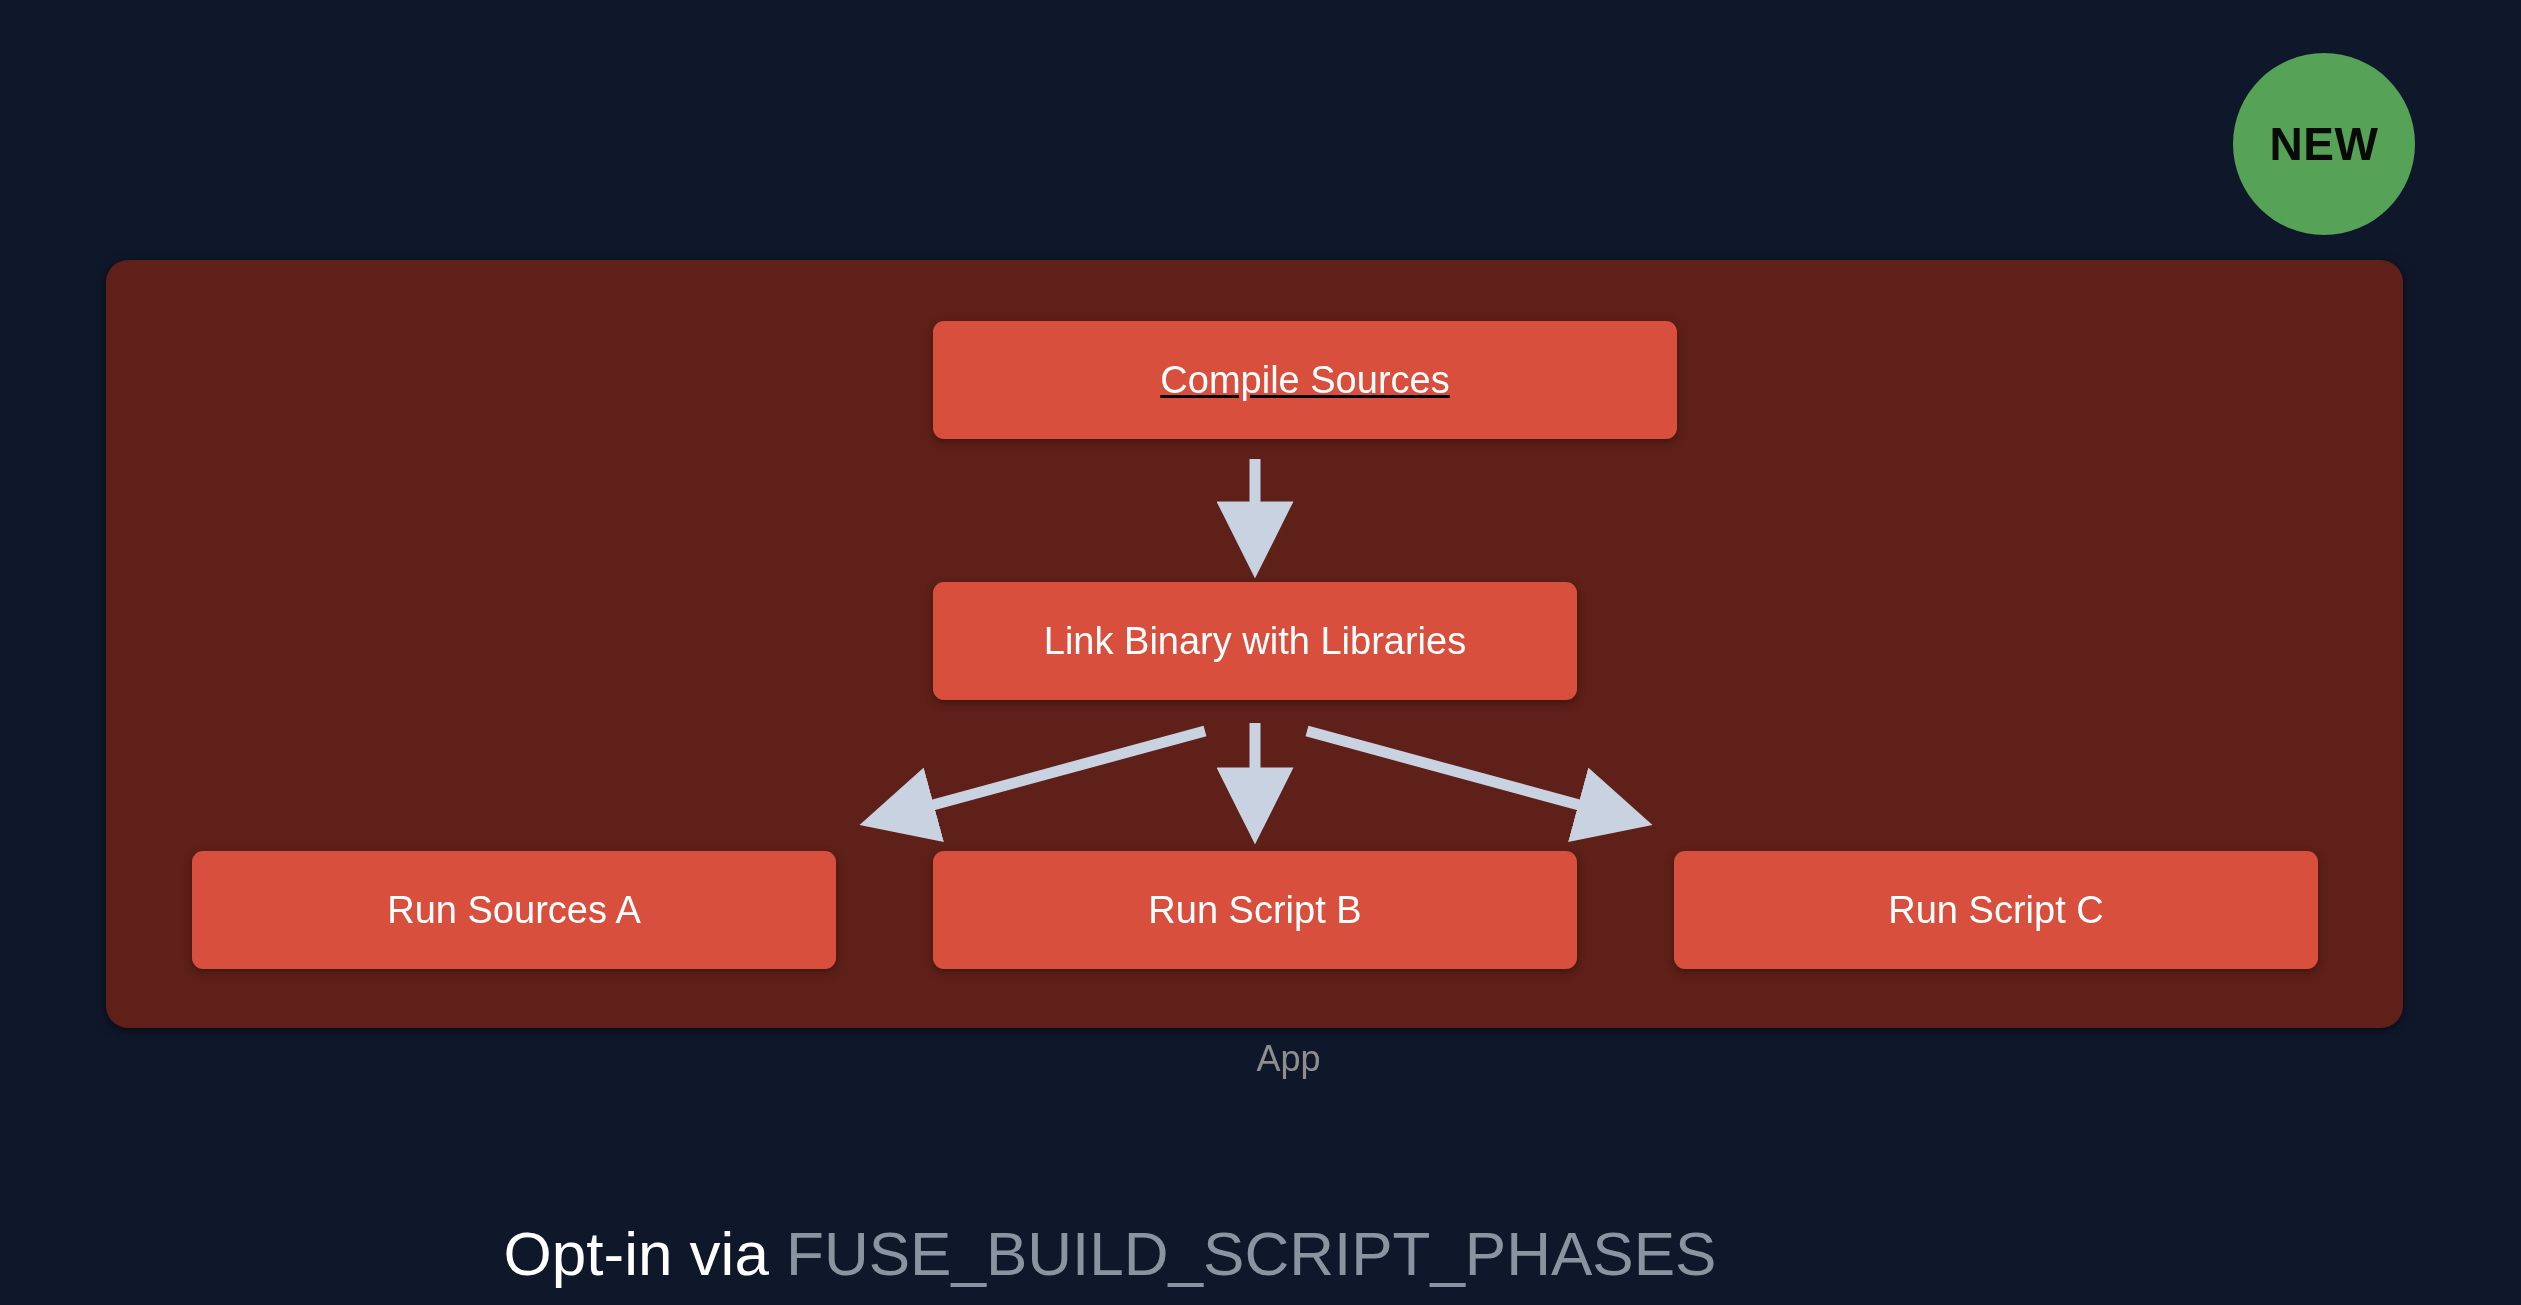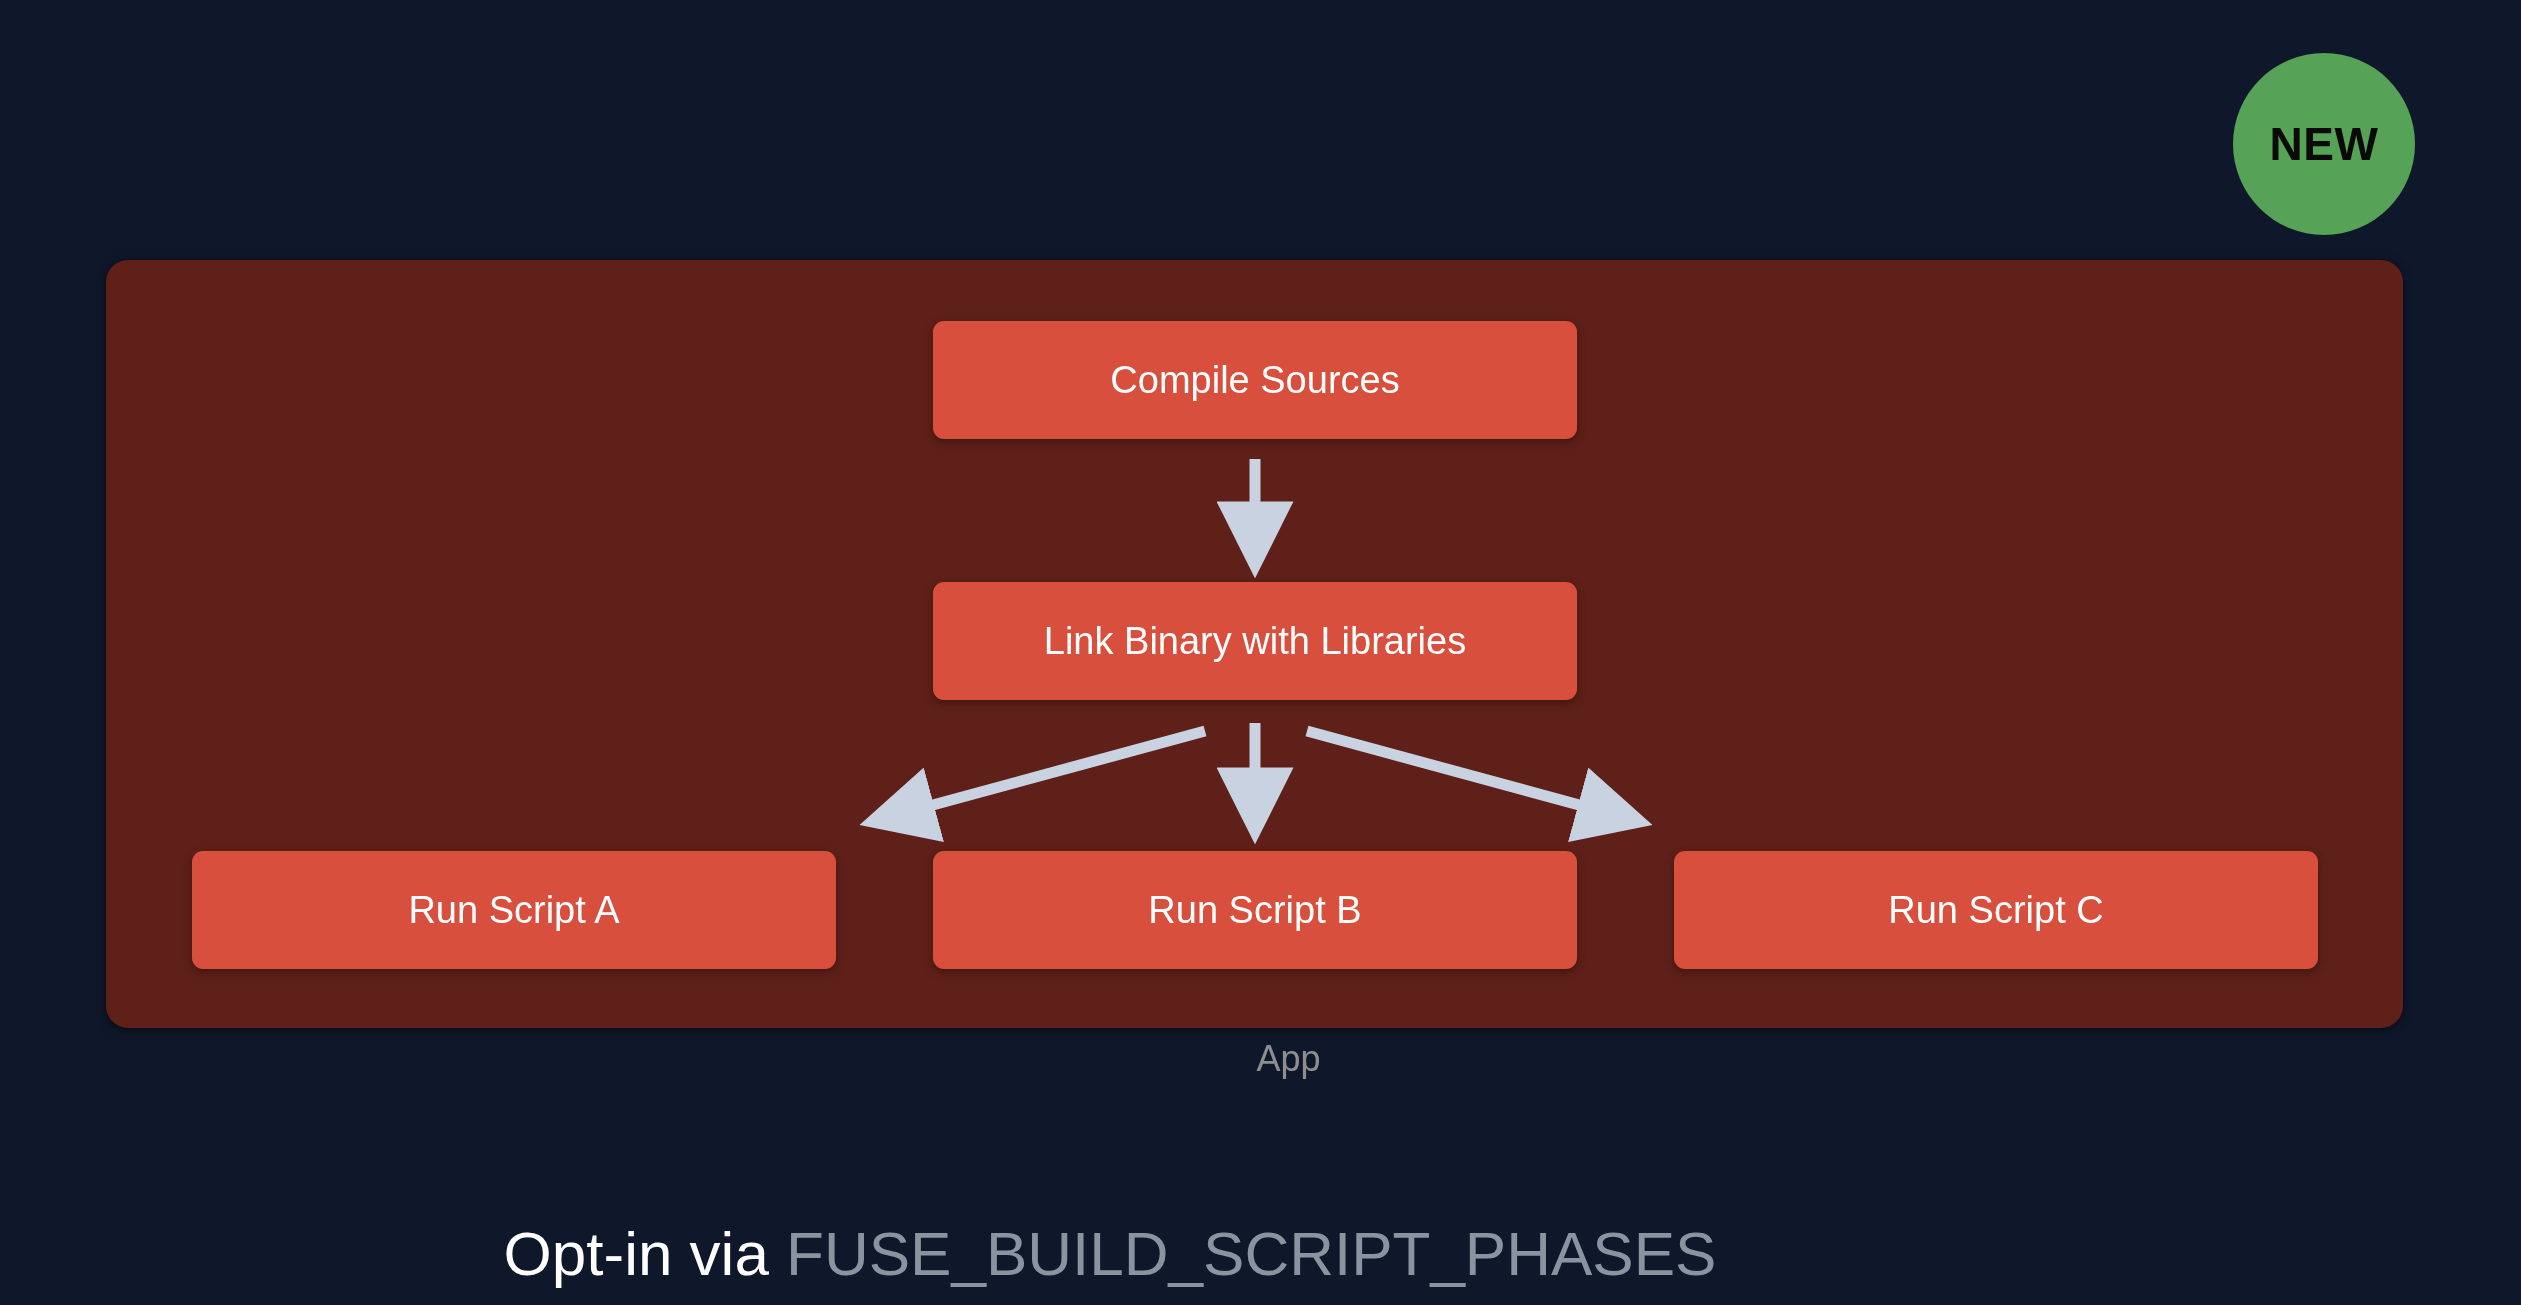--- a/index.html
+++ b/index.html
@@ -76,21 +76,21 @@
     justify-content: center;
     box-shadow: 0 3px 9px rgba(0,0,0,0.34);
   }
   .phase-box-label {
     color: #ffffff;
     font-size: 38px;
     font-family: "Liberation Sans", sans-serif;
     white-space: nowrap;
   }
 
-  .box-compile   { left: 933px;  top: 321px; width: 644px; height: 118px; }
+  .box-compile   { left: 933px;  top: 321px; width: 744px; height: 118px; text-decoration: underline; }
   .box-link      { left: 933px;  top: 582px; width: 644px; height: 118px; }
   .box-script-a  { left: 192px;  top: 851px; width: 644px; height: 118px; }
   .box-script-b  { left: 933px;  top: 851px; width: 644px; height: 118px; }
   .box-script-c  { left: 1674px; top: 851px; width: 644px; height: 118px; }
 
   
   .arrow-layer {
     position: absolute;
     left: 0;
     top: 0;
@@ -126,21 +126,21 @@
 
   <div class="phase-box box-compile">
     <span class="phase-box-label">Compile Sources</span>
   </div>
 
   <div class="phase-box box-link">
     <span class="phase-box-label">Link Binary with Libraries</span>
   </div>
 
   <div class="phase-box box-script-a">
-    <span class="phase-box-label">Run Script A</span>
+    <span class="phase-box-label">Run Sources A</span>
   </div>
 
   <div class="phase-box box-script-b">
     <span class="phase-box-label">Run Script B</span>
   </div>
 
   <div class="phase-box box-script-c">
     <span class="phase-box-label">Run Script C</span>
   </div>
 

